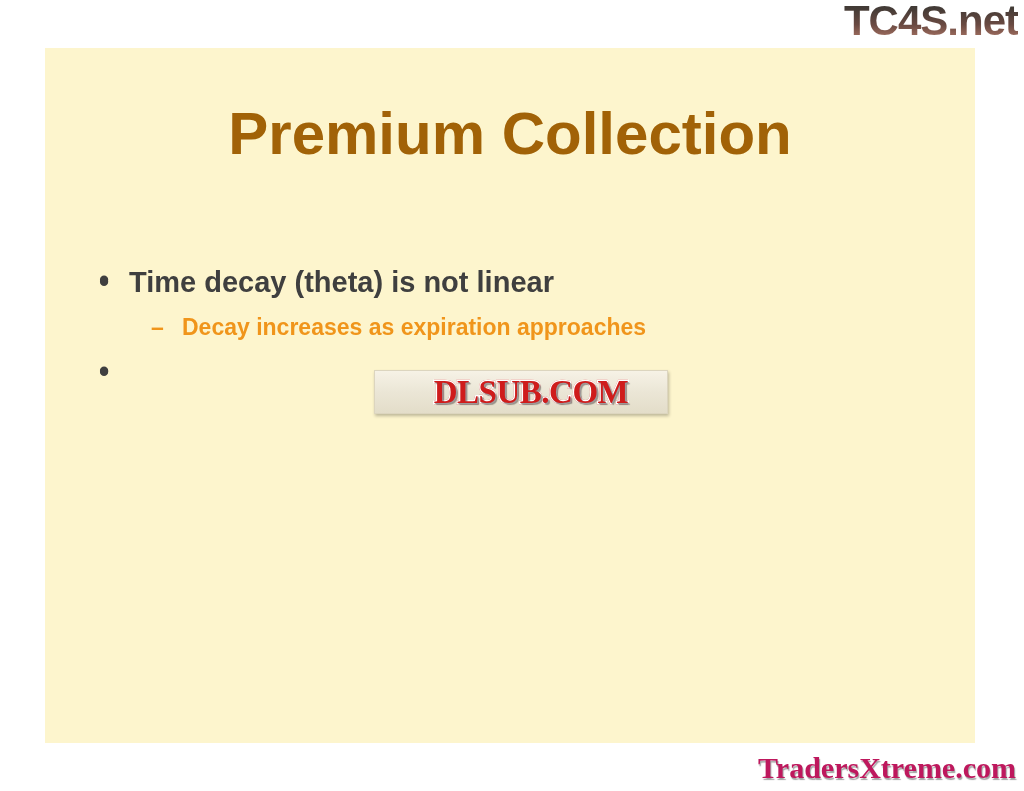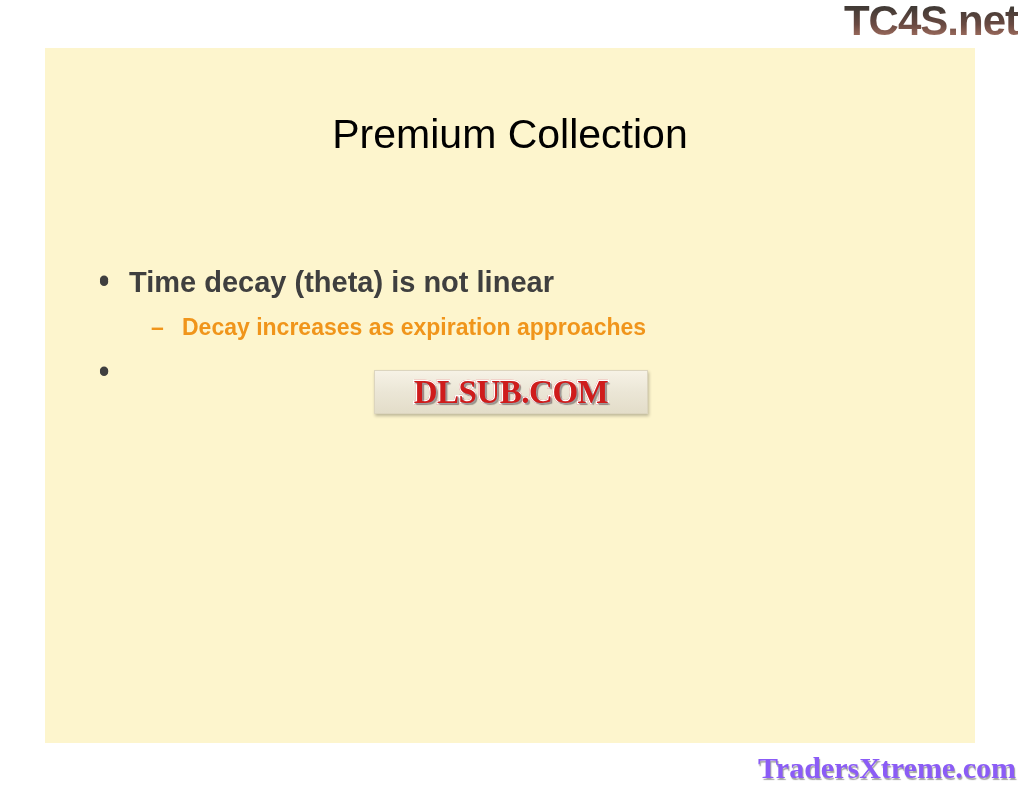--- a/index.html
+++ b/index.html
@@ -43,23 +43,23 @@
     height: 695px;
     background: #fdf5cd;
   }
 
   #slide-title {
     position: absolute;
     left: 0;
     top: 58px;
     width: 100%;
     text-align: center;
-    color: #000000;
-    font-size: 41px;
-    font-weight: normal;
+    color: #a16207;
+    font-size: 60px;
+    font-weight: bold;
     letter-spacing: 0px;
     line-height: 56px;
     white-space: nowrap;
   }
 
   #body-list {
     position: absolute;
     left: 44px;
     top: 210px;
     width: 860px;
@@ -109,20 +109,21 @@
     top: 370px;
     width: 272px;
     height: 42px;
     display: flex;
     align-items: center;
     justify-content: center;
     background: linear-gradient(to bottom, #f6f2e6 0%, #ebe6d6 50%, #e3ddc9 100%);
     border: 1px solid #dcd5bf;
     box-shadow: 1px 2px 3px rgba(0,0,0,0.25);
     user-select: none;
+    padding-left: 20px;
   }
   #watermark-text {
     font-family: "Liberation Serif", serif;
     font-weight: bold;
     font-size: 33px;
     line-height: 34px;
     letter-spacing: -0.5px;
     color: #cf1c1c;
     -webkit-text-stroke: 2.5px #ffffff;
     paint-order: stroke fill;
@@ -138,21 +139,21 @@
   
   #txtreme-logo {
     position: absolute;
     right: 8px;
     bottom: 6px;
     font-family: "Liberation Serif", serif;
     font-weight: bold;
     font-size: 30px;
     line-height: 34px;
     letter-spacing: 0px;
-    color: #8b5cf6;
+    color: #be185d;
     -webkit-text-stroke: 3px #ffffff;
     paint-order: stroke fill;
     text-shadow: 1px 2px 1px rgba(90,90,90,0.55);
     white-space: nowrap;
     user-select: none;
   }
 </style>
 </head>
 <body>
 

